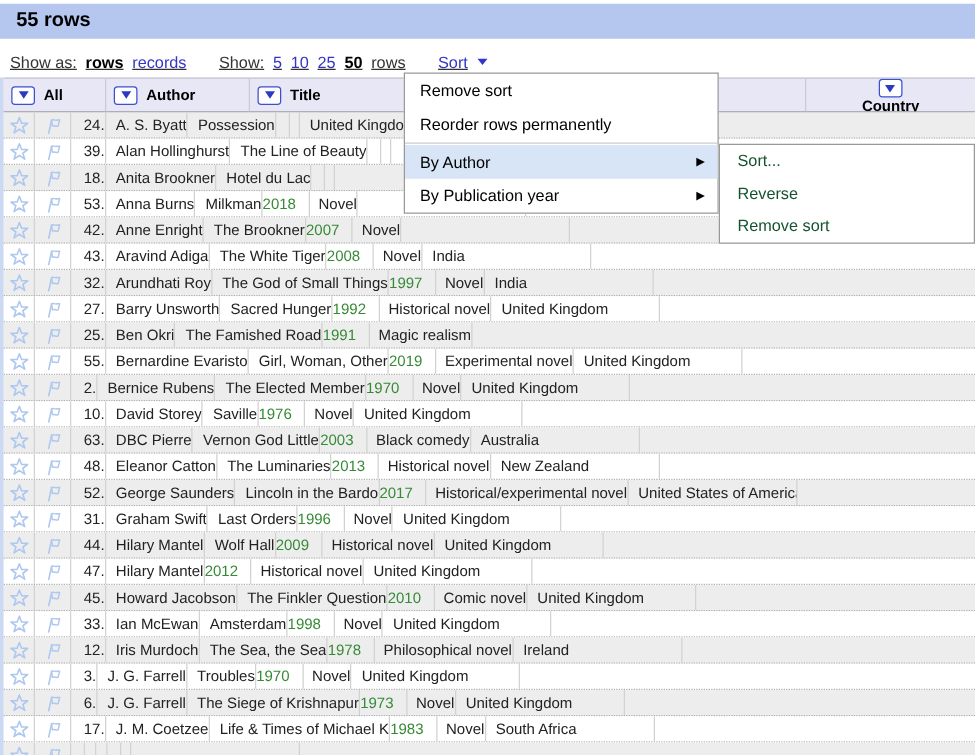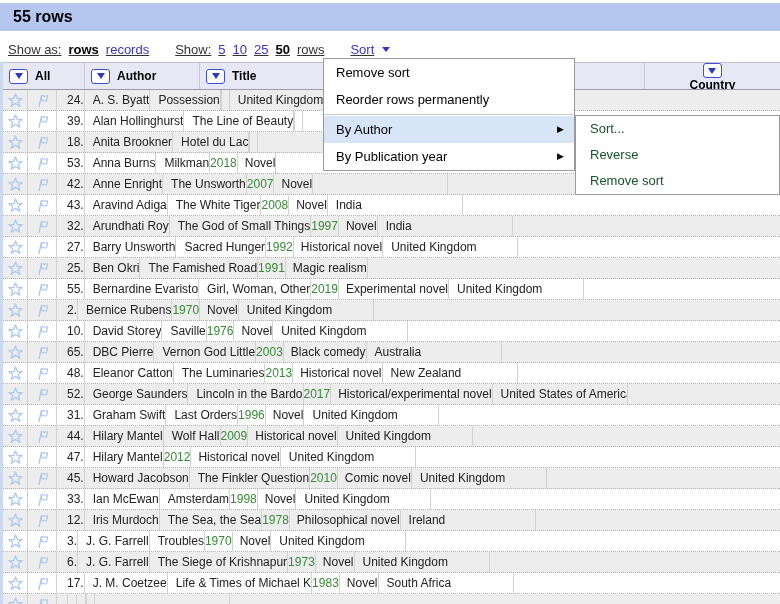--- a/index.html
+++ b/index.html
@@ -37,21 +37,21 @@
   .w-genre{width:145px;} .w-country{width:135px; border-right:none;flex-direction:column;}
 
   .row { display:flex; height:21px; line-height:20px; font-size:12px;
          border-bottom:1px dotted #b0b0b0; background:#fff; }
   .row:nth-child(odd) { background:#ededed; }
   .cell { overflow:hidden; white-space:nowrap; border-right:1px solid #d2d2d2; }
   .cell.icon-cell { display:flex; align-items:center; justify-content:center; }
   .cell.num { padding-left:10px; }
   .cell.author, .cell.title, .cell.country { padding-left:8px; }
   .cell.genre { padding-left:7px; }
-  .cell.year { text-align:left; color:var(--year-green,#368a36); }
+  .cell.year { text-align:left; padding-right:10px; color:var(--year-green,#368a36); }
 
   svg.rowicon { display:block; }
 
   
   .menu { position:absolute; background:#fff; border:1px solid #999; z-index:20; font-size:13px; }
   #sort-menu { left:323px; top:55px; width:252px; }
   #sort-menu .mi { height:27px; line-height:27px; padding-left:12px; position:relative;
                    cursor:pointer; color:#000; }
   #sort-menu .mi.hl { background:var(--menu-highlight,#d7e5f6); }
   .mi .sub-arrow { position:absolute; right:10px; top:0; font-size:9px; color:#000; }
@@ -199,21 +199,21 @@
         </svg>
       </div>
       <div class="cell icon-cell w-flag">
         <svg class="rowicon" width="15" height="15" viewBox="0 0 15 15">
           <path d="M4,13.5 L6.3,3" fill="none" stroke="#aec8f0" stroke-width="1.3" stroke-linecap="round"></path>
           <path d="M6.3,3 C7.6,2 8.8,3.6 10.6,3 L12.7,2.9 L11.5,7.9 C9.6,8.4 8.6,6.9 6.9,7.8 Z" fill="none" stroke="#aec8f0" stroke-width="1.2" stroke-linejoin="round"></path>
         </svg>
       </div>
       <div class="cell num">42.</div>
       <div class="cell author">Anne Enright</div>
-      <div class="cell title">The Unsworth</div>
+      <div class="cell title">The Brookner</div>
       <div class="cell year">2007</div>
       <div class="cell genre">Novel</div>
       <div class="cell country w-country"></div>
     </div>
 
     <div class="row">
       <div class="cell icon-cell w-star">
         <svg class="rowicon" width="15" height="15" viewBox="0 0 15 15">
           <polygon points="7.5,1 9.3,5.6 14.2,5.6 10.3,8.6 11.8,13.3 7.5,10.4 3.2,13.3 4.7,8.6 0.8,5.6 5.7,5.6" fill="none" stroke="#aec8f0" stroke-width="1.3" stroke-linejoin="round"></polygon>
         </svg>
@@ -318,20 +318,21 @@
         </svg>
       </div>
       <div class="cell icon-cell w-flag">
         <svg class="rowicon" width="15" height="15" viewBox="0 0 15 15">
           <path d="M4,13.5 L6.3,3" fill="none" stroke="#aec8f0" stroke-width="1.3" stroke-linecap="round"></path>
           <path d="M6.3,3 C7.6,2 8.8,3.6 10.6,3 L12.7,2.9 L11.5,7.9 C9.6,8.4 8.6,6.9 6.9,7.8 Z" fill="none" stroke="#aec8f0" stroke-width="1.2" stroke-linejoin="round"></path>
         </svg>
       </div>
       <div class="cell num">2.</div>
       <div class="cell author">Bernice Rubens</div>
+      <div class="cell title">The Elected Member</div>
       <div class="cell year">1970</div>
       <div class="cell genre">Novel</div>
       <div class="cell country w-country">United Kingdom</div>
     </div>
 
     <div class="row">
       <div class="cell icon-cell w-star">
         <svg class="rowicon" width="15" height="15" viewBox="0 0 15 15">
           <polygon points="7.5,1 9.3,5.6 14.2,5.6 10.3,8.6 11.8,13.3 7.5,10.4 3.2,13.3 4.7,8.6 0.8,5.6 5.7,5.6" fill="none" stroke="#aec8f0" stroke-width="1.3" stroke-linejoin="round"></polygon>
         </svg>
@@ -355,21 +356,21 @@
         <svg class="rowicon" width="15" height="15" viewBox="0 0 15 15">
           <polygon points="7.5,1 9.3,5.6 14.2,5.6 10.3,8.6 11.8,13.3 7.5,10.4 3.2,13.3 4.7,8.6 0.8,5.6 5.7,5.6" fill="none" stroke="#aec8f0" stroke-width="1.3" stroke-linejoin="round"></polygon>
         </svg>
       </div>
       <div class="cell icon-cell w-flag">
         <svg class="rowicon" width="15" height="15" viewBox="0 0 15 15">
           <path d="M4,13.5 L6.3,3" fill="none" stroke="#aec8f0" stroke-width="1.3" stroke-linecap="round"></path>
           <path d="M6.3,3 C7.6,2 8.8,3.6 10.6,3 L12.7,2.9 L11.5,7.9 C9.6,8.4 8.6,6.9 6.9,7.8 Z" fill="none" stroke="#aec8f0" stroke-width="1.2" stroke-linejoin="round"></path>
         </svg>
       </div>
-      <div class="cell num">65.</div>
+      <div class="cell num">63.</div>
       <div class="cell author">DBC Pierre</div>
       <div class="cell title">Vernon God Little</div>
       <div class="cell year">2003</div>
       <div class="cell genre">Black comedy</div>
       <div class="cell country w-country">Australia</div>
     </div>
 
     <div class="row">
       <div class="cell icon-cell w-star">
         <svg class="rowicon" width="15" height="15" viewBox="0 0 15 15">

